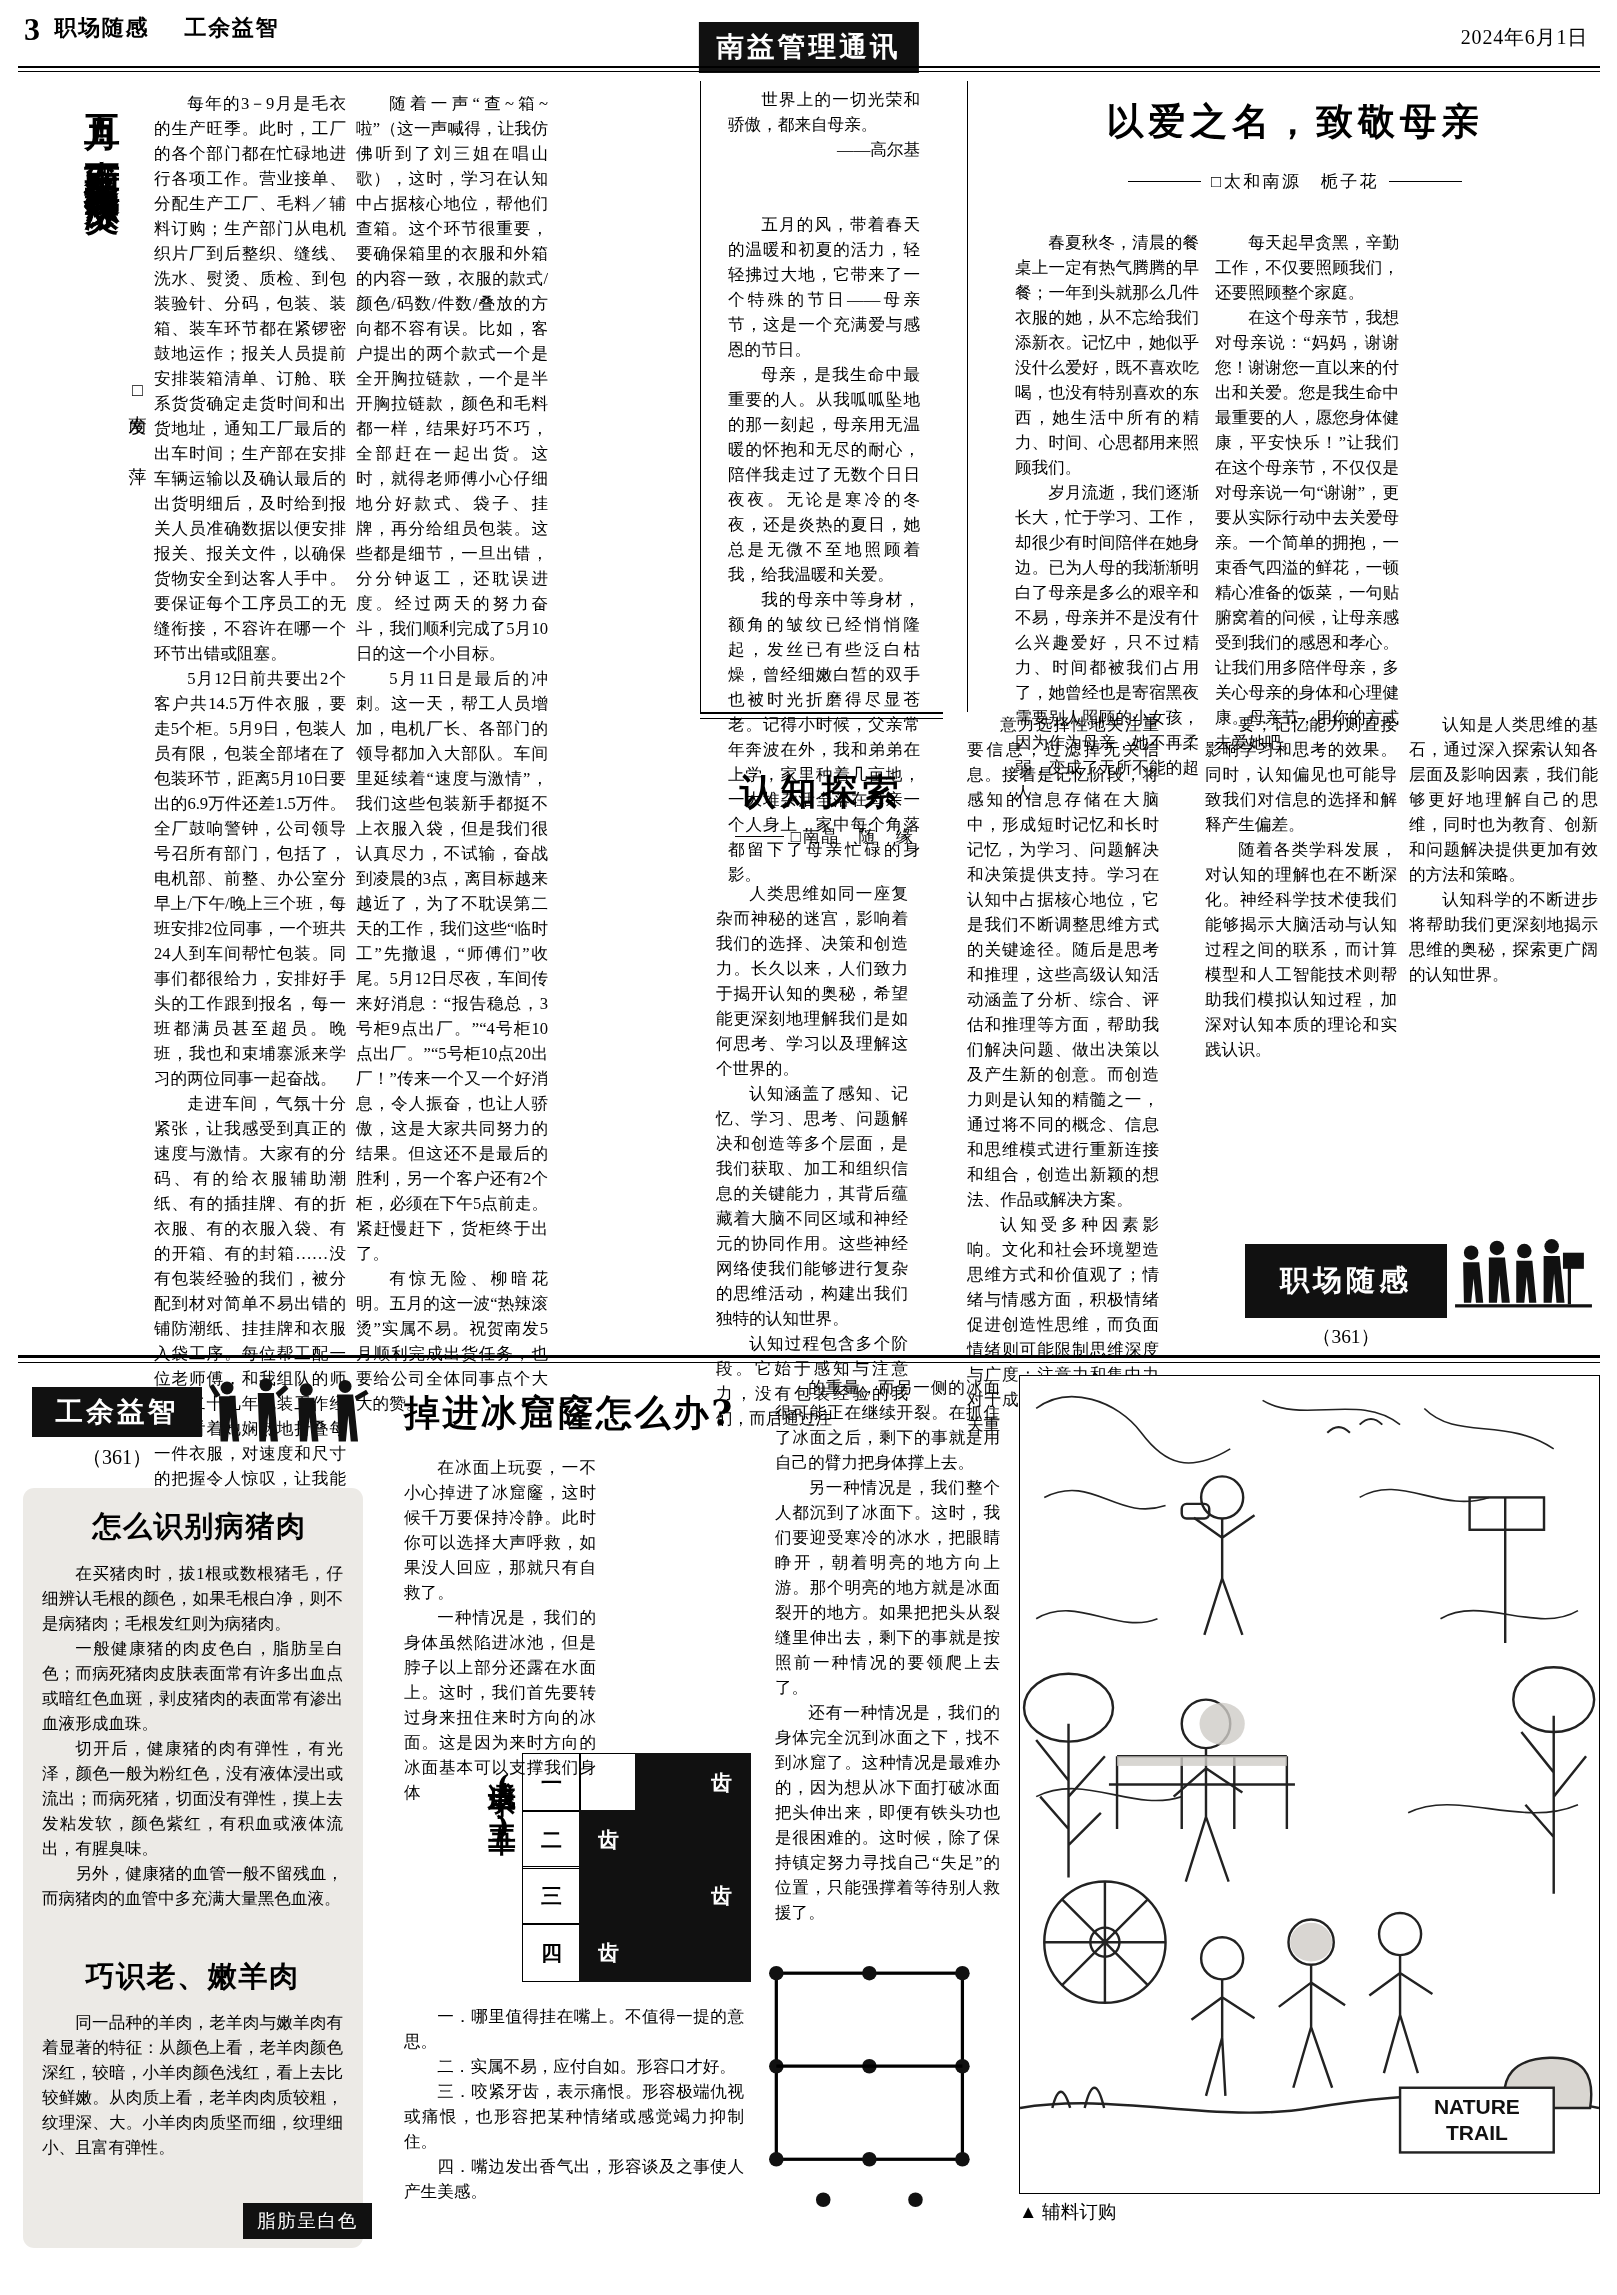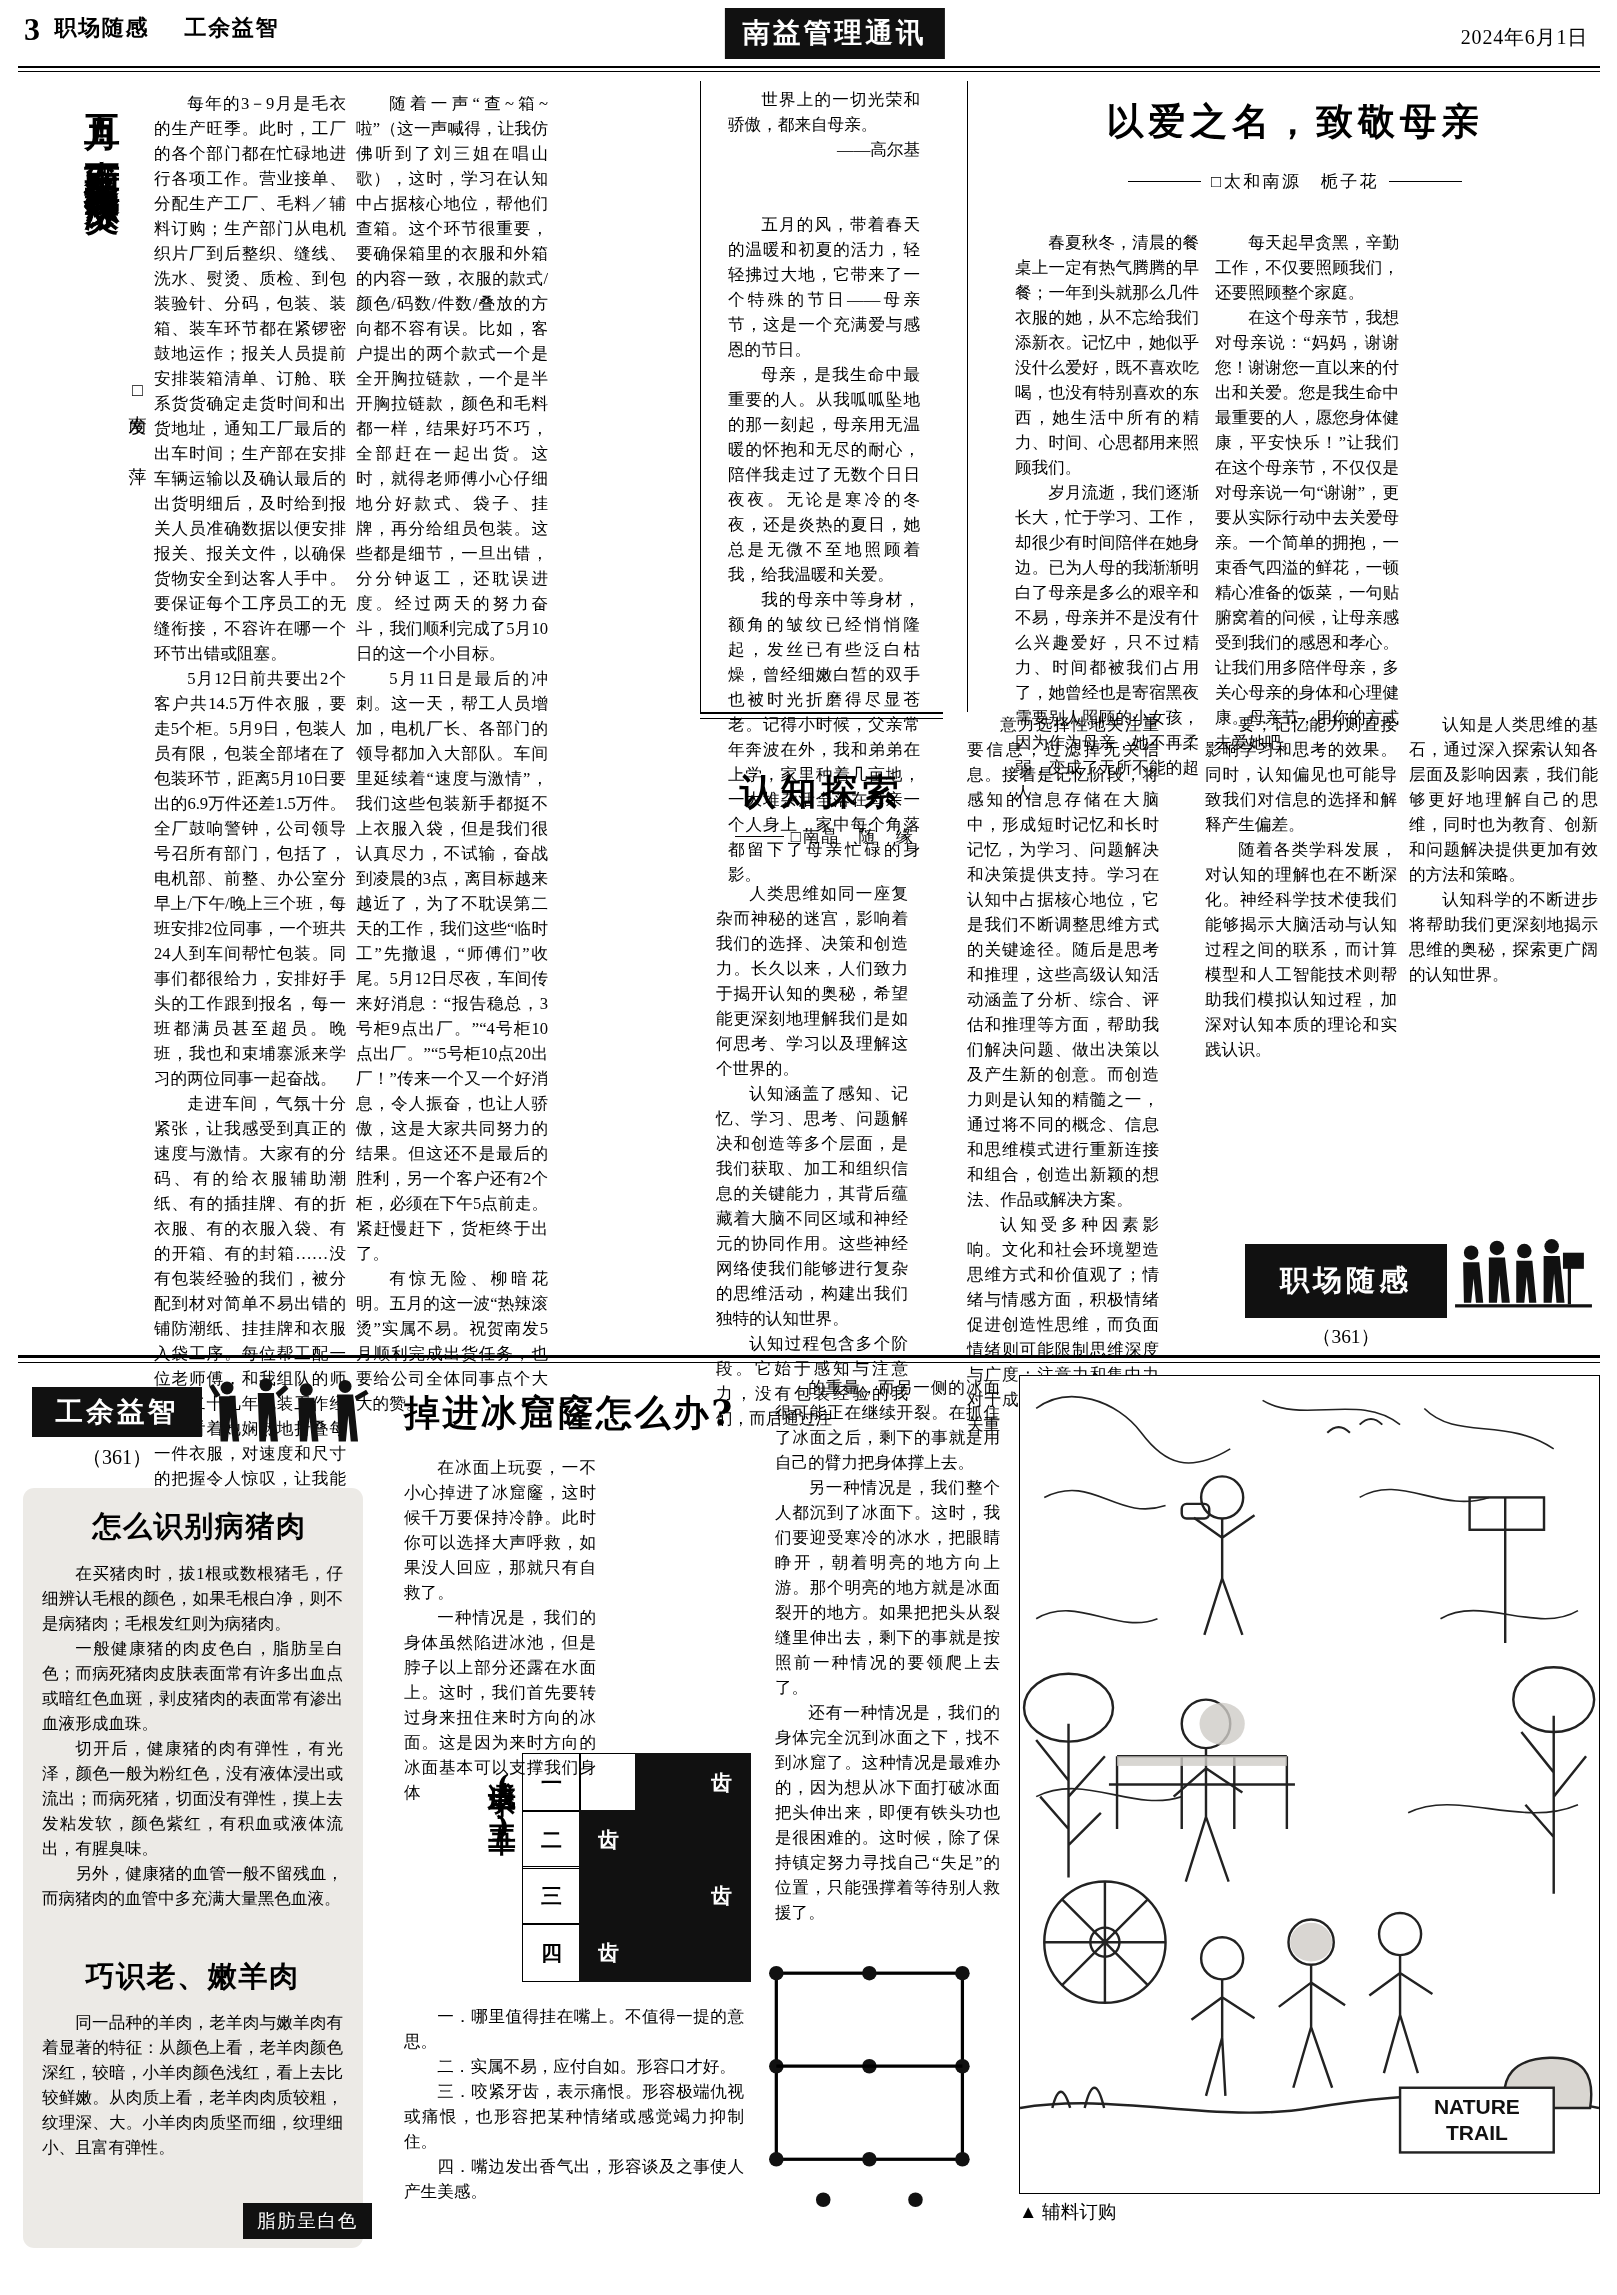--- a/index.html
+++ b/index.html
@@ -18,25 +18,24 @@
   }
   .mh-left{
     position:absolute;left:24px;top:13px;display:flex;align-items:flex-end;gap:14.6px;
   }
   .mh-pagenum{
     font-size:32px;font-weight:bold;font-family:"Liberation Serif",serif;line-height:1;
   }
   .mh-secs{font-size:22px;letter-spacing:1.6px;font-weight:bold;padding-bottom:2.4px;}
   .mh-sec2{margin-left:21px;}
   .mh-title{
-    position:absolute;left:50%;top:8px;transform:translateX(-50%);
+    position:absolute;left:50%;top:22px;transform:translateX(-50%);
     background:#111;color:#fff;font-size:27.5px;font-weight:bold;
     letter-spacing:3.2px;padding:6.5px 18px 8px 18px;
     font-family:"DejaVu Serif",serif;
-    margin-left:26px;
   }
   .mh-date{
     position:absolute;right:29px;top:24px;font-size:20px;letter-spacing:0.8px;
   }
   .rule-top{position:absolute;left:18px;top:66px;width:1582px;height:2.4px;background:#000;}
   .rule-top2{position:absolute;left:18px;top:71px;width:1582px;height:0.8px;background:#000;}
 
   
   .col{
     position:absolute;

